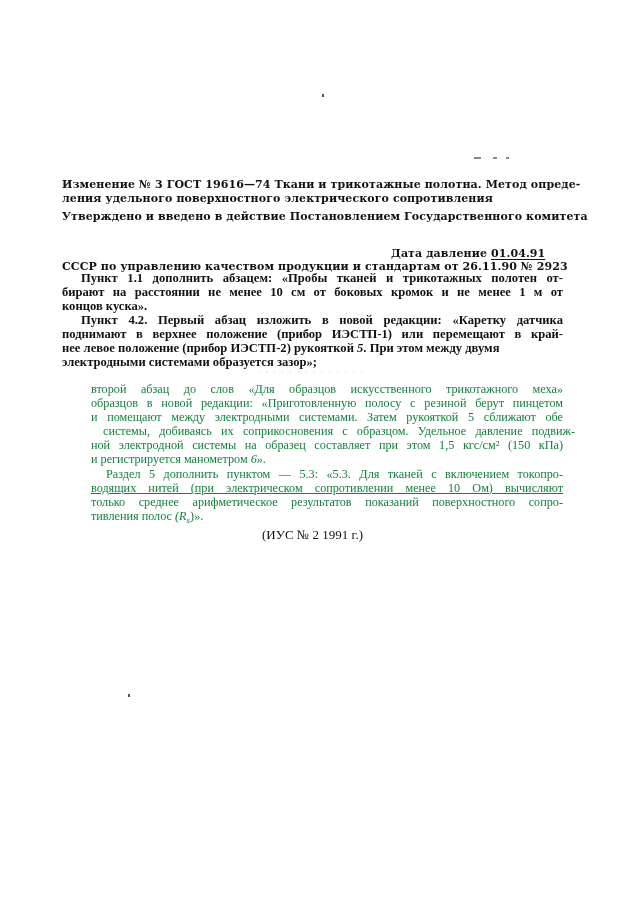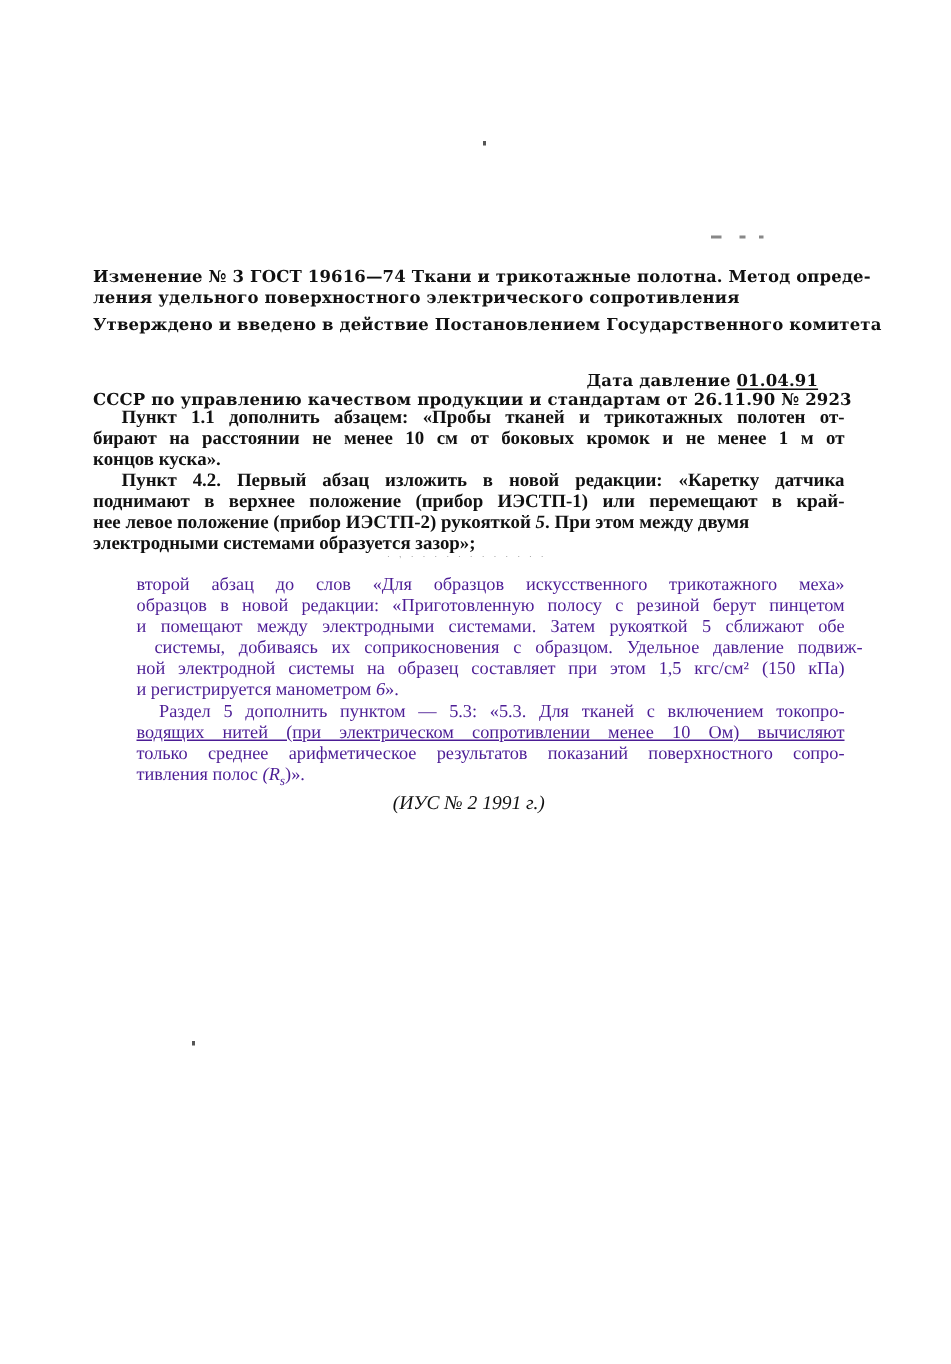--- a/index.html
+++ b/index.html
@@ -1,22 +1,22 @@
 <!DOCTYPE html>
 <html><head>
 <meta charset="utf-8">
 <style>
   html, body { margin: 0; padding: 0; background: #ffffff; }
   body { width: 634px; height: 909px; position: relative; overflow: hidden; color: #111; }
   .page { position: absolute; left: 0; top: 0; width: 542px; height: 909px; background: #fff; }
   .line { position: absolute; white-space: nowrap; font-size: 12.4px; line-height: 14px; }
-  .serif { font-family: "Liberation Serif", serif; font-style: italic; }
+  .serif { font-family: "Liberation Serif", serif; }
   .bold { font-weight: bold; font-family: "DejaVu Serif", serif; font-size: 11px; letter-spacing: 0.1px; }
   .body1 { font-family: "Liberation Serif", serif; font-size: 12.6px; font-weight: bold; }
-  .body2 { font-family: "Liberation Serif", serif; font-size: 12.2px; color: #4c1d95; }
+  .body2 { font-family: "Liberation Serif", serif; font-size: 12.2px; color: #15803d; }
   .just { text-align: justify; text-align-last: justify; }
   .underline { text-decoration: underline; text-underline-offset: 2px; }
   .speck { position: absolute; background: #555; }
   .dash { position: absolute; height: 1.5px; background: #888; }
   .dots { position: absolute; font-family: "Liberation Sans", sans-serif; font-size: 7px; color: #aaa; letter-spacing: 2px; }
   .center { text-align: center; }
   i.ital { font-style: italic; }
 </style>
 </head>
 <body>

